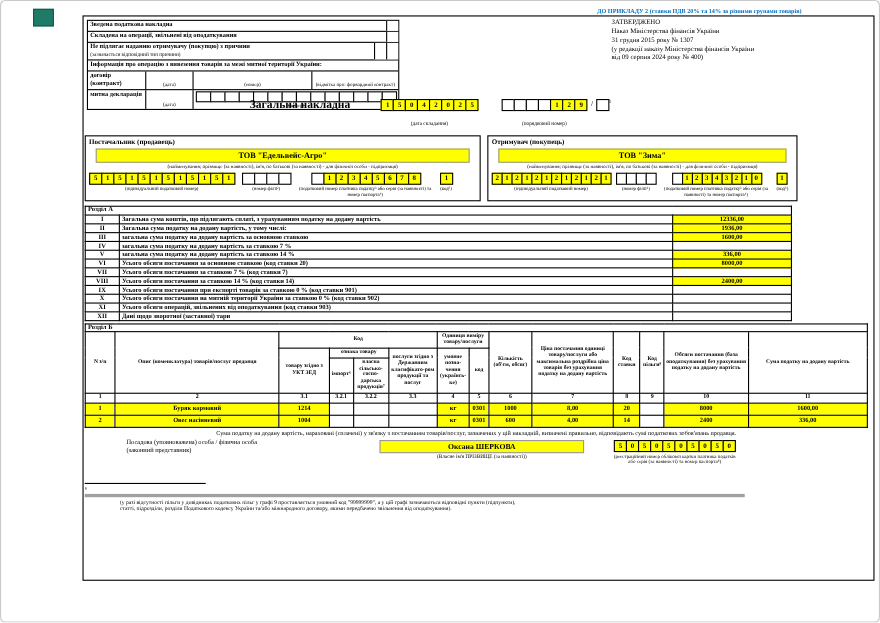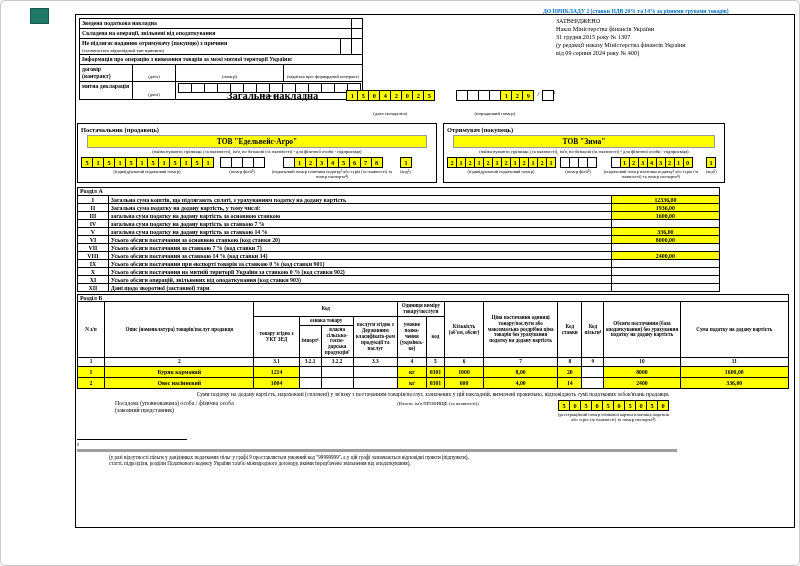--- a/index.html
+++ b/index.html
@@ -463,20 +463,21 @@
   </table>
 
   <div class="declaration">Суми податку на додану вартість, нараховані (сплачені) у зв'язку з постачанням товарів/послуг, зазначених у цій накладній, визначені правильно, відповідають сумі податкових зобов'язань продавця.</div>
 
   <div class="sig">
     <div class="sig-left">
       <div>Посадова (уповноважена) особа / фізична особа</div>
       <div>(законний представник)</div>
     </div>
     <div class="sig-name">
+      <div class="box">Оксана ШЕРКОВА</div>
       <div class="u-hint">(Власне ім'я ПРІЗВИЩЕ (за наявності))</div>
     </div>
     <div class="sig-reg">
       <span class="cellrow">
           <span class="cell on">5</span>
           <span class="cell on">0</span>
           <span class="cell on">5</span>
           <span class="cell on">0</span>
           <span class="cell on">5</span>
           <span class="cell on">0</span>

